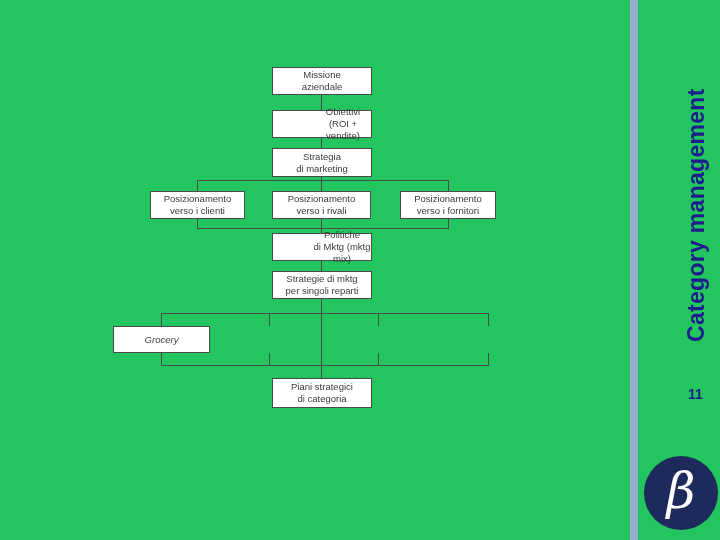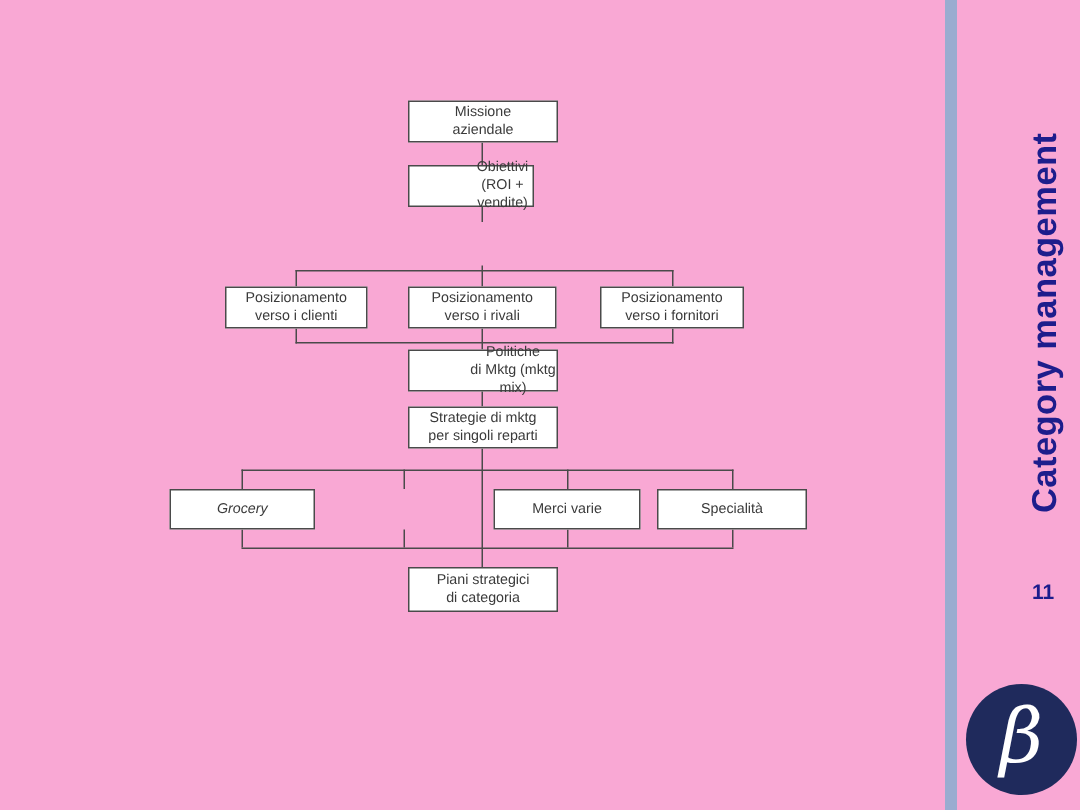--- a/index.html
+++ b/index.html
@@ -1,20 +1,20 @@
 <!DOCTYPE html>
 <html><head>
 <meta charset="utf-8">
 <style>
   html, body { margin: 0; padding: 0; background: #888; }
   .slide {
     position: relative;
     width: 720px;
     height: 540px;
-    background: #f9a8d4;
+    background: #22c55e;
     overflow: hidden;
     font-family: "Liberation Sans", sans-serif;
   }
 
   
   .node {
     position: absolute;
     box-sizing: border-box;
     border: 1px solid #4a4a4a;
     background: #ffffff;
@@ -102,35 +102,35 @@
   <div class="v" style="left:378px; top:313px; height:13px;"></div>
   <div class="v" style="left:488px; top:313px; height:13px;"></div>
   <div class="v" style="left:161px; top:353px; height:12px;"></div>
   <div class="v" style="left:269px; top:353px; height:12px;"></div>
   <div class="v" style="left:378px; top:353px; height:12px;"></div>
   <div class="v" style="left:488px; top:353px; height:12px;"></div>
   <div class="h" style="left:161px; top:365px; width:328px;"></div>
 
   <div class="node" style="left:272px; top:67px;  width:100px; height:28px;">Missione
 aziendale</div>
-  <div class="node" style="left:272px; top:110px; width:84px; height:28px;padding-left:42px;">Obiettivi
+  <div class="node" style="left:272px; top:110px; width:100px; height:28px;padding-left:42px;">Obiettivi
 (ROI + vendite)</div>
+  <div class="node" style="left:272px; top:148px; width:100px; height:29px;">Strategia
+di marketing</div>
   <div class="node" style="left:150px; top:191px; width:95px;  height:28px;">Posizionamento
 verso i clienti</div>
   <div class="node" style="left:272px; top:191px; width:99px;  height:28px;">Posizionamento
 verso i rivali</div>
   <div class="node" style="left:400px; top:191px; width:96px;  height:28px;">Posizionamento
 verso i fornitori</div>
   <div class="node" style="left:272px; top:233px; width:100px; height:28px;padding-left:40px;">Politiche
 di Mktg (mktg mix)</div>
   <div class="node italic" style="left:113px; top:326px; width:97px; height:27px;">Grocery</div>
   <div class="node" style="left:272px; top:271px; width:100px; height:28px;">Strategie di mktg
 per singoli reparti</div>
-  <div class="node" style="left:329px; top:326px; width:98px;  height:27px;">Merci varie</div>
-  <div class="node" style="left:438px; top:326px; width:100px; height:27px;">Specialità</div>
   <div class="node" style="left:272px; top:378px; width:100px; height:30px;">Piani strategici
 di categoria</div>
 
   <div class="accent-bar"></div>
   <div class="vertical-title">Category management</div>
   <div class="page-number">11</div>
   <div class="logo">
     <span>β</span>
   </div>
 

